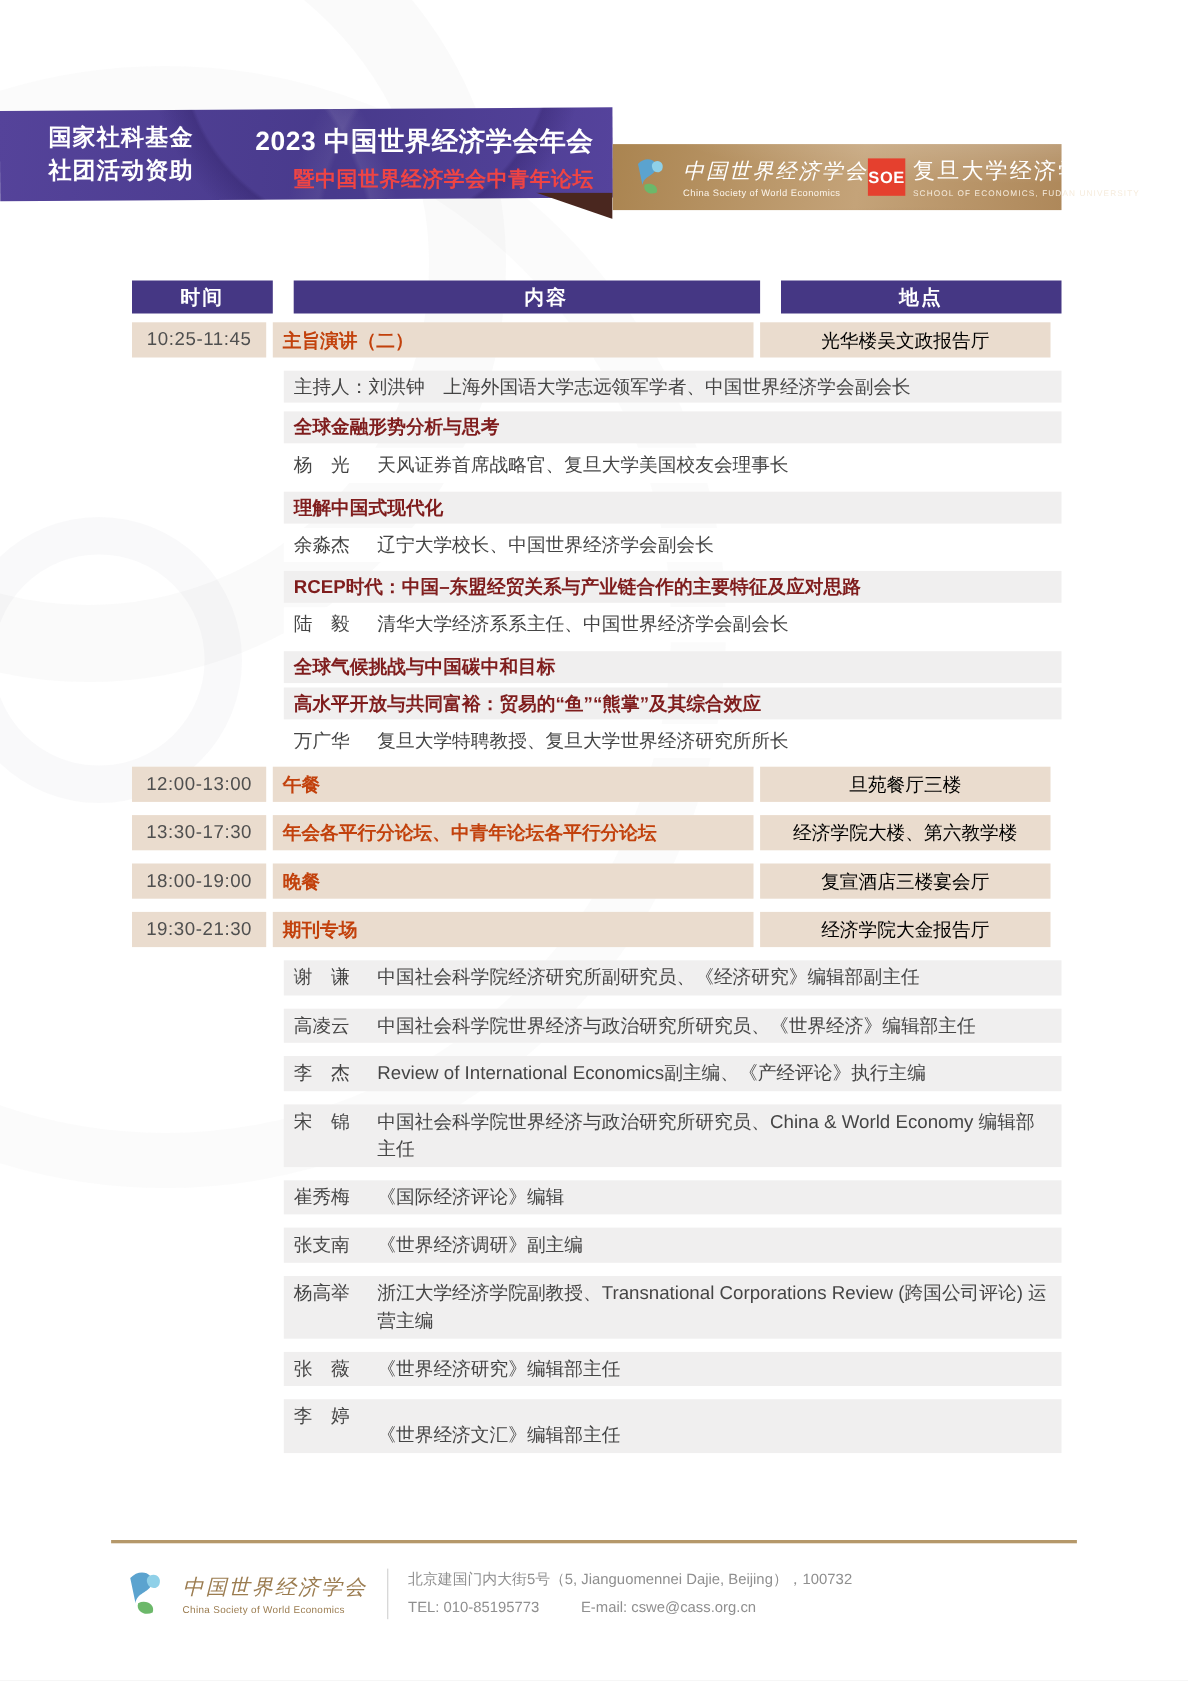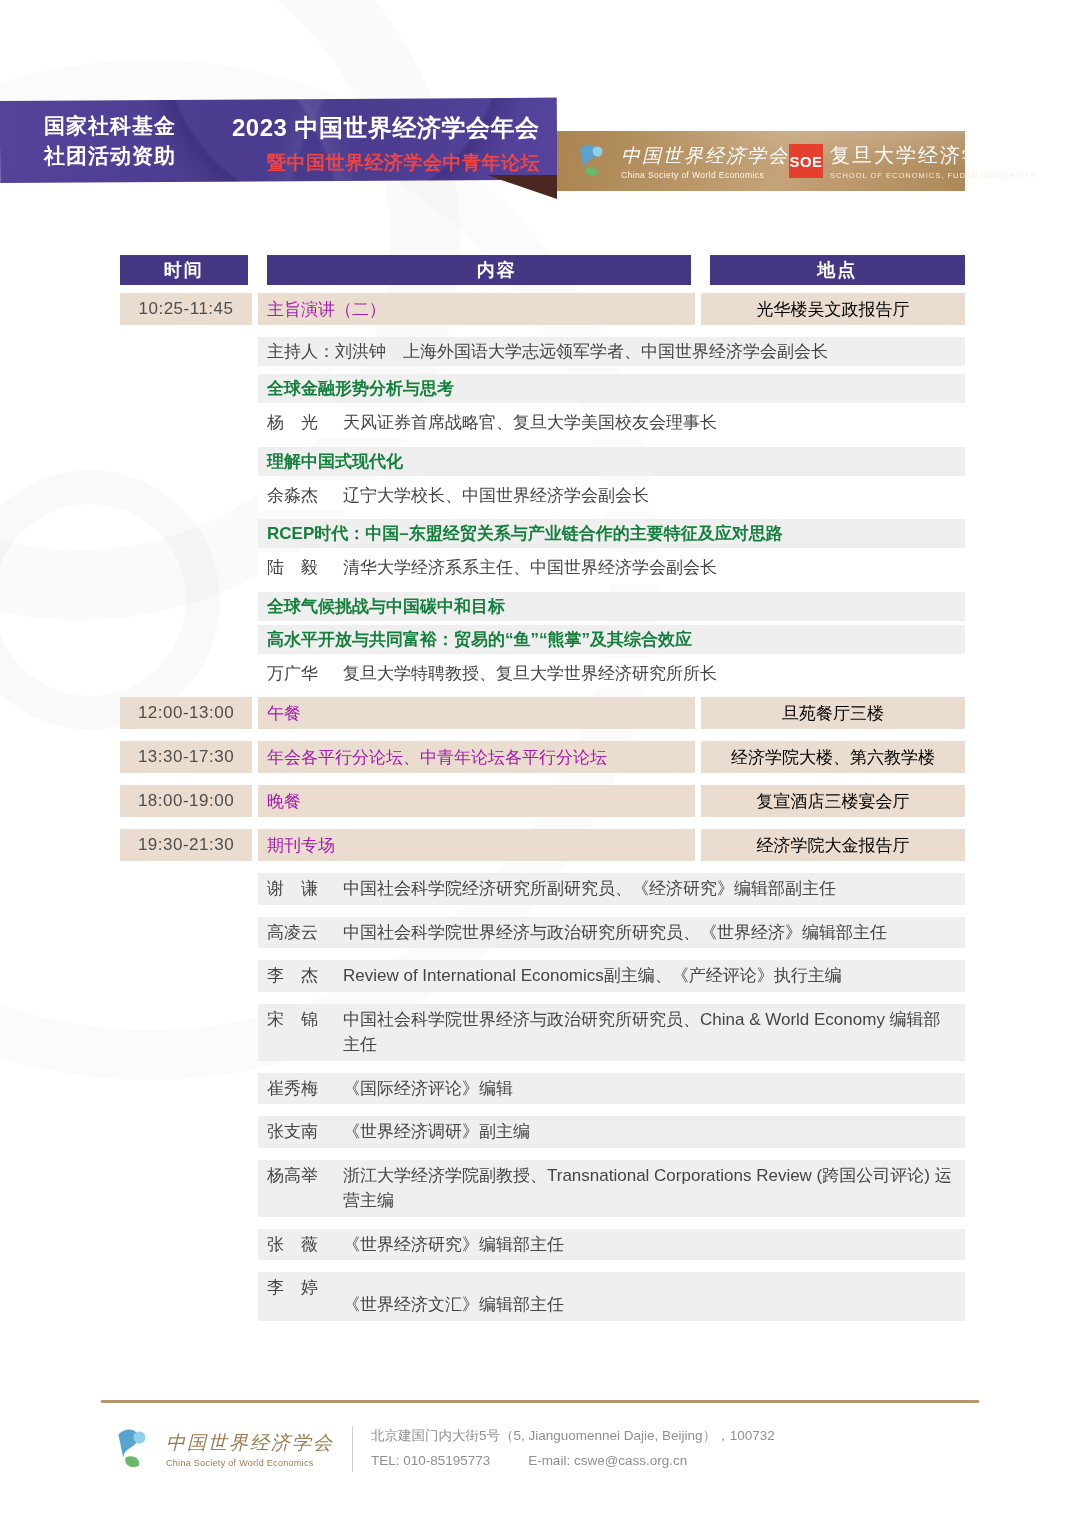--- a/index.html
+++ b/index.html
@@ -54,28 +54,28 @@
   .table{position:absolute;left:120px;top:255px;width:845px;font-size:17px;}
   .thead{display:flex;gap:19px;margin-bottom:8px;}
   .th{height:30px;background:var(--header_purple);color:#fff;font-weight:bold;font-size:18px;
     display:flex;align-items:center;justify-content:center;letter-spacing:2px;}
   .th.t{width:132px;} .th.c{width:437px;padding-left:36px;} .th.l{width:264px;}
 
   .row{color:#454545;}
   .session{display:flex;gap:6px;height:32px;margin:4px 0 12px;}
   .session.first{margin-top:0;}
   .cell{display:flex;align-items:center;background:var(--tan_row);}
-  .cell.time{width:132px;justify-content:center;color:#4f4f4f;letter-spacing:0.5px;}
-  .cell.content{width:437px;padding-left:9px;font-weight:normal;color:#a21caf;}
+  .cell.time{width:122px;justify-content:center;color:#4f4f4f;letter-spacing:0.5px;}
+  .cell.content{width:437px;padding-left:9px;font-weight:bold;color:#c2410c;}
   .cell.location{width:264px;justify-content:center;color:#000000;}
 
   .chairbar,.titlebar{margin-left:138px;width:707px;background:var(--gray_bar);
     height:29px;line-height:29px;padding-left:9px;}
   .chairbar{margin-top:2px;margin-bottom:8px;}
-  .titlebar{font-weight:bold;color:#15803d;margin-bottom:4px;}
+  .titlebar{font-weight:bold;color:#7f1d1d;margin-bottom:4px;}
 
   .person{margin-left:138px;width:707px;display:flex;line-height:1.5;padding:3px 10px 3px 9px;}
   .speakerrow{background:#ffffff;margin-bottom:8px;}
   .editorbar{background:var(--gray_bar);min-height:29px;margin-bottom:12px;align-items:flex-start;}
   .pname{flex:0 0 62px;margin-right:14px;white-space:nowrap;}
   .pdesc{flex:1;}
 
   
   .goldline{position:absolute;left:101px;top:1400px;width:878px;height:3px;background:var(--gold_line);}
   .footer{position:absolute;left:110px;top:1424px;display:flex;align-items:center;}

